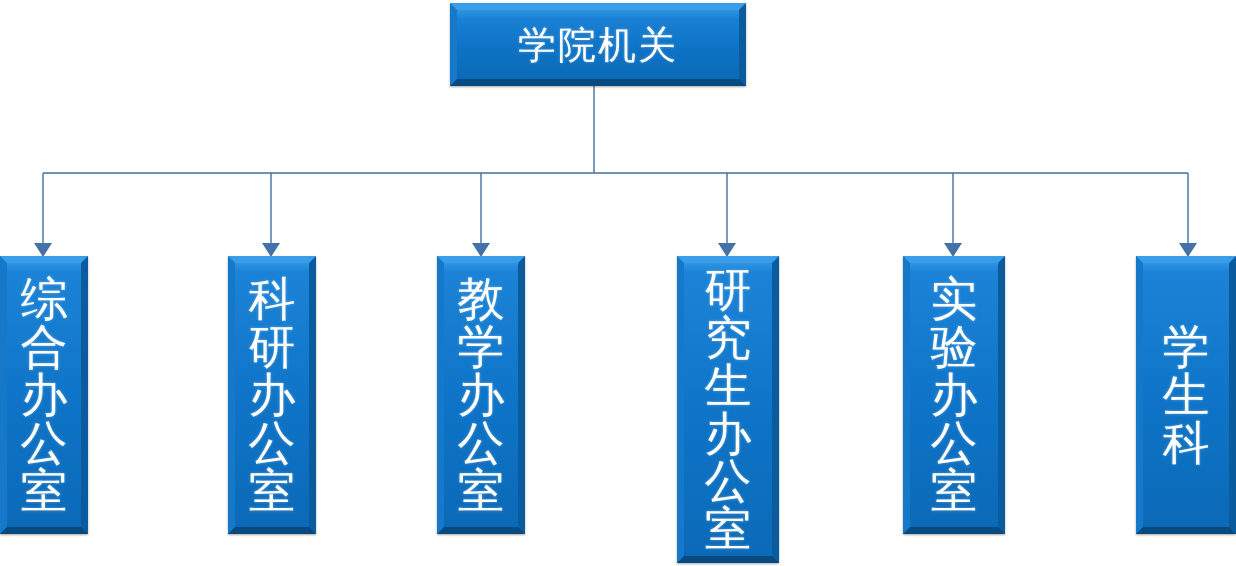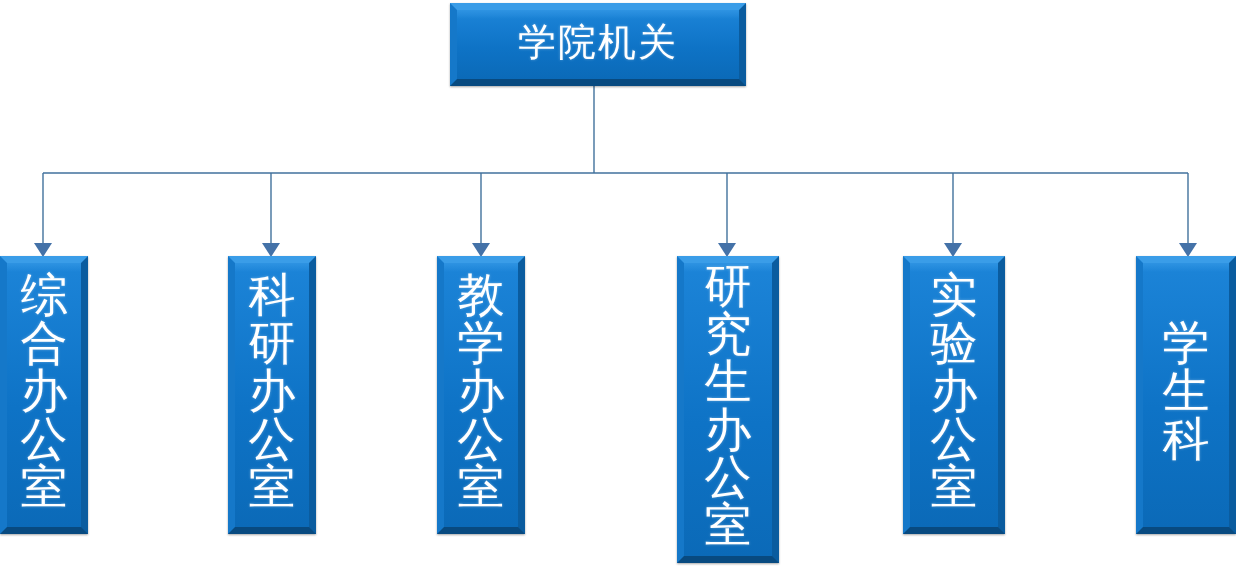--- a/index.html
+++ b/index.html
@@ -56,21 +56,20 @@
   }
 
   .node-label {
     color: #ffffff;
     line-height: 1.0;
     text-align: center;
     position: relative;
     z-index: 2;
     white-space: pre;
     text-shadow: 0 0 3px rgba(255,255,255,0.35);
-    font-family: Liberation Mono, monospace;
   }
 
   
   #node-root {
     left: 450px;
     top: 3px;
     width: 296px;
     height: 83px;
   }
   #node-root .node-label {

